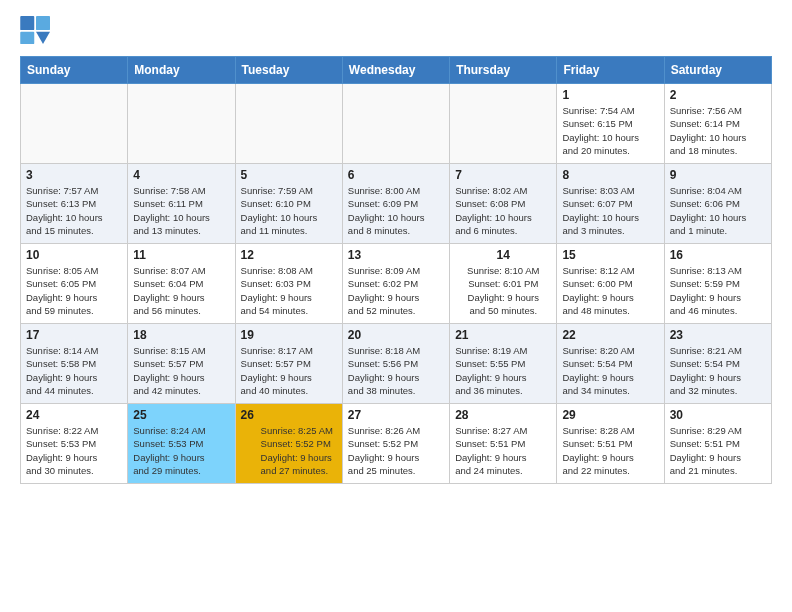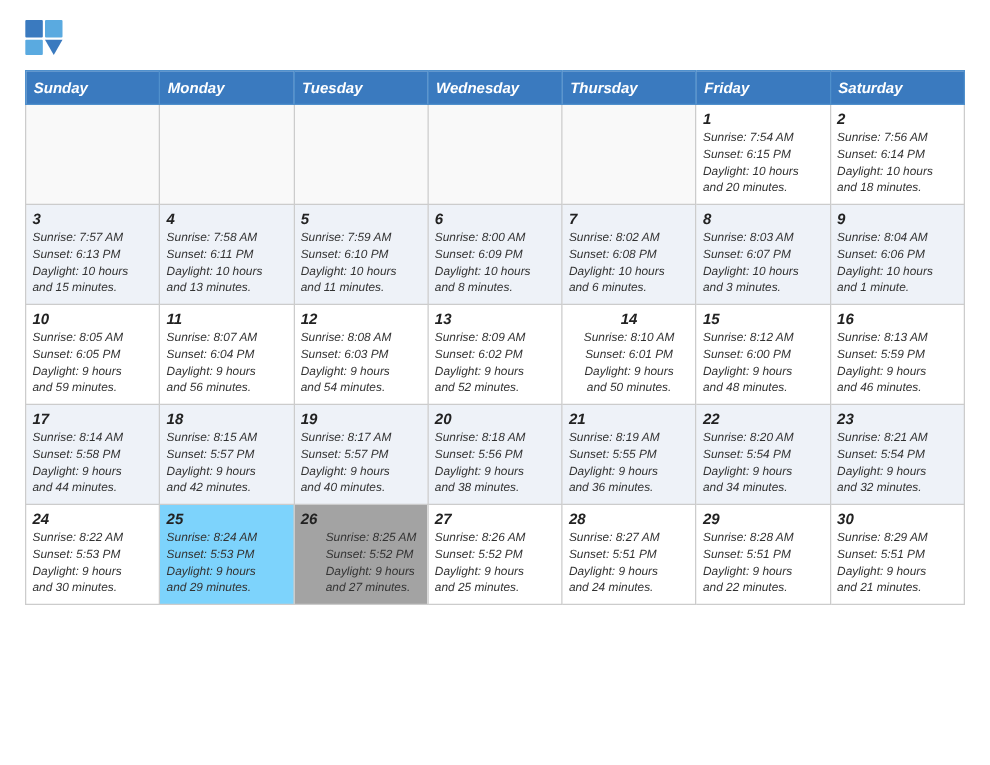--- a/index.html
+++ b/index.html
@@ -5,21 +5,20 @@
     * { box-sizing: border-box; margin: 0; padding: 0; }
     body {
       font-family: Arial, sans-serif;
       background: #fff;
       width: 792px;
       min-height: 612px;
     }
     .page {
       width: 792px;
       padding: 16px 20px 20px;
-      font-style: italic;
     }
     .header {
       display: flex;
       align-items: flex-start;
       justify-content: space-between;
       margin-bottom: 12px;
     }
     .logo {
       display: flex;
       align-items: center;
@@ -313,21 +312,21 @@
 Daylight: 9 hours
 and 30 minutes.</div>
           </td>
           <td style="background: #7dd3fc;">
             <span class="day-num">25</span>
             <div class="day-info" style="white-space: pre-line;">Sunrise: 8:24 AM
 Sunset: 5:53 PM
 Daylight: 9 hours
 and 29 minutes.</div>
           </td>
-          <td style="background: #a3a3a3;">
+          <td style="background: #eab308;">
             <span class="day-num">26</span>
             <div class="day-info" style="white-space: pre-line; margin-left: 20px;">Sunrise: 8:25 AM
 Sunset: 5:52 PM
 Daylight: 9 hours
 and 27 minutes.</div>
           </td>
           <td style="background: rgb(255, 255, 255);">
             <span class="day-num">27</span>
             <div class="day-info" style="white-space: pre-line;">Sunrise: 8:26 AM
 Sunset: 5:52 PM

